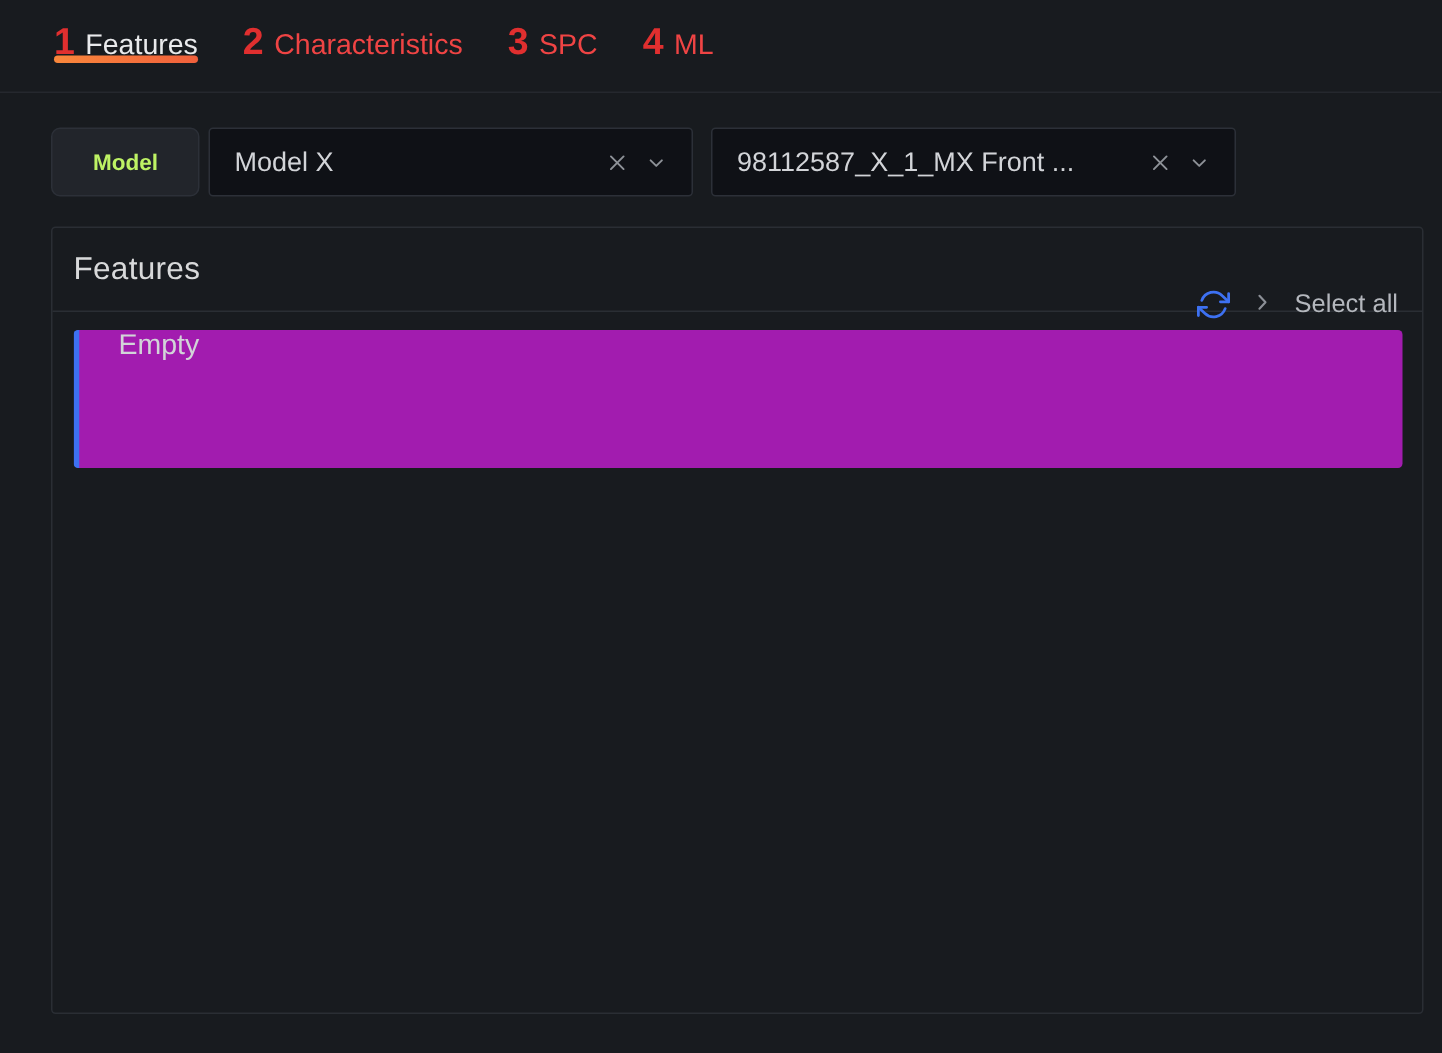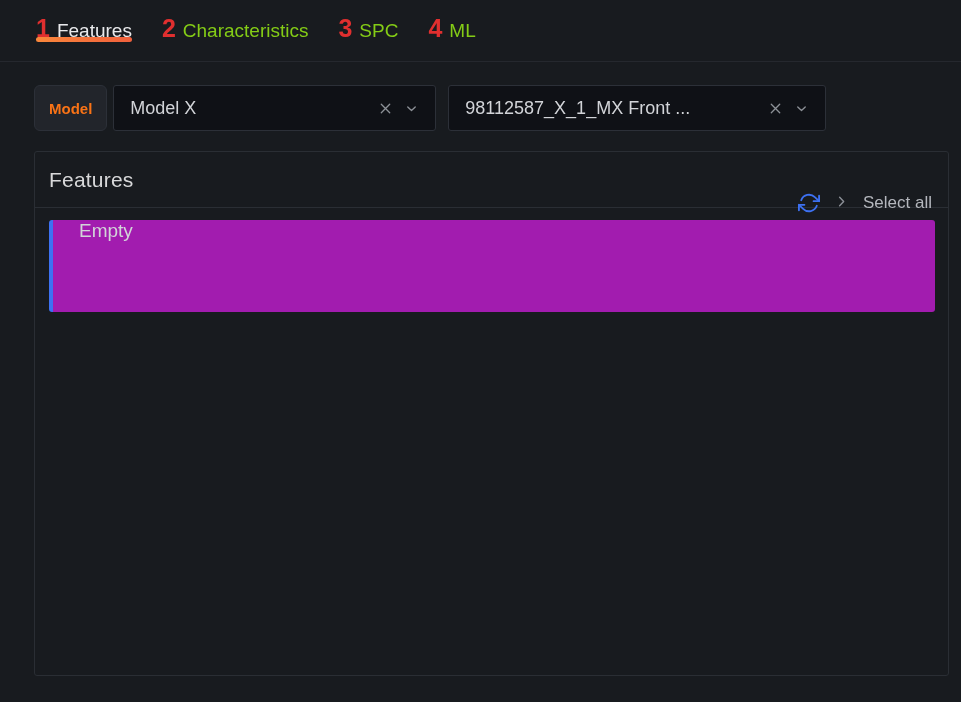--- a/index.html
+++ b/index.html
@@ -46,21 +46,21 @@
     white-space: nowrap;
   }
   .tab .tabnum {
     font-size: 25px;
     font-weight: bold;
     color: #e02f2f;
     line-height: 1;
   }
   .tab .tablabel {
     font-size: 19px;
-    color: #84cc16;
+    color: #ef4444;
     line-height: 1;
   }
   .tab.active .tablabel {
     color: #e9eaec;
   }
   .tab.active::after {
     content: "";
     position: absolute;
     left: 2px;
     right: 14px;
@@ -79,27 +79,27 @@
     gap: 6px;
   }
   .sel-group {
     display: flex;
     align-items: stretch;
   }
   .sel-tag {
     background: #22252b;
     border: 1px solid #2c3038;
     border-radius: 6px;
-    color: #f97316;
+    color: #bef264;
     font-size: 15px;
     font-weight: bold;
     display: flex;
     align-items: center;
     justify-content: center;
-    padding: 0 14px;
+    padding: 0 27px;
     height: 46px;
     box-sizing: border-box;
     white-space: nowrap;
   }
   .sel-input {
     background: #0f1116;
     border: 1px solid #2c3038;
     border-radius: 3px;
     height: 46px;
     box-sizing: border-box;
@@ -109,21 +109,21 @@
     margin-left: 6px;
   }
   .sel-input .value {
     font-size: 18px;
     color: #d2d4d8;
     flex: 1;
     white-space: nowrap;
     overflow: hidden;
   }
   .sel-input.model { width: 323px; }
-  .sel-input.parts { width: 378px; }
+  .sel-input.parts { width: 350px; }
   .icon-btn {
     width: 24px;
     height: 24px;
     display: flex;
     align-items: center;
     justify-content: center;
     color: #8d9197;
     cursor: pointer;
     flex: none;
   }

